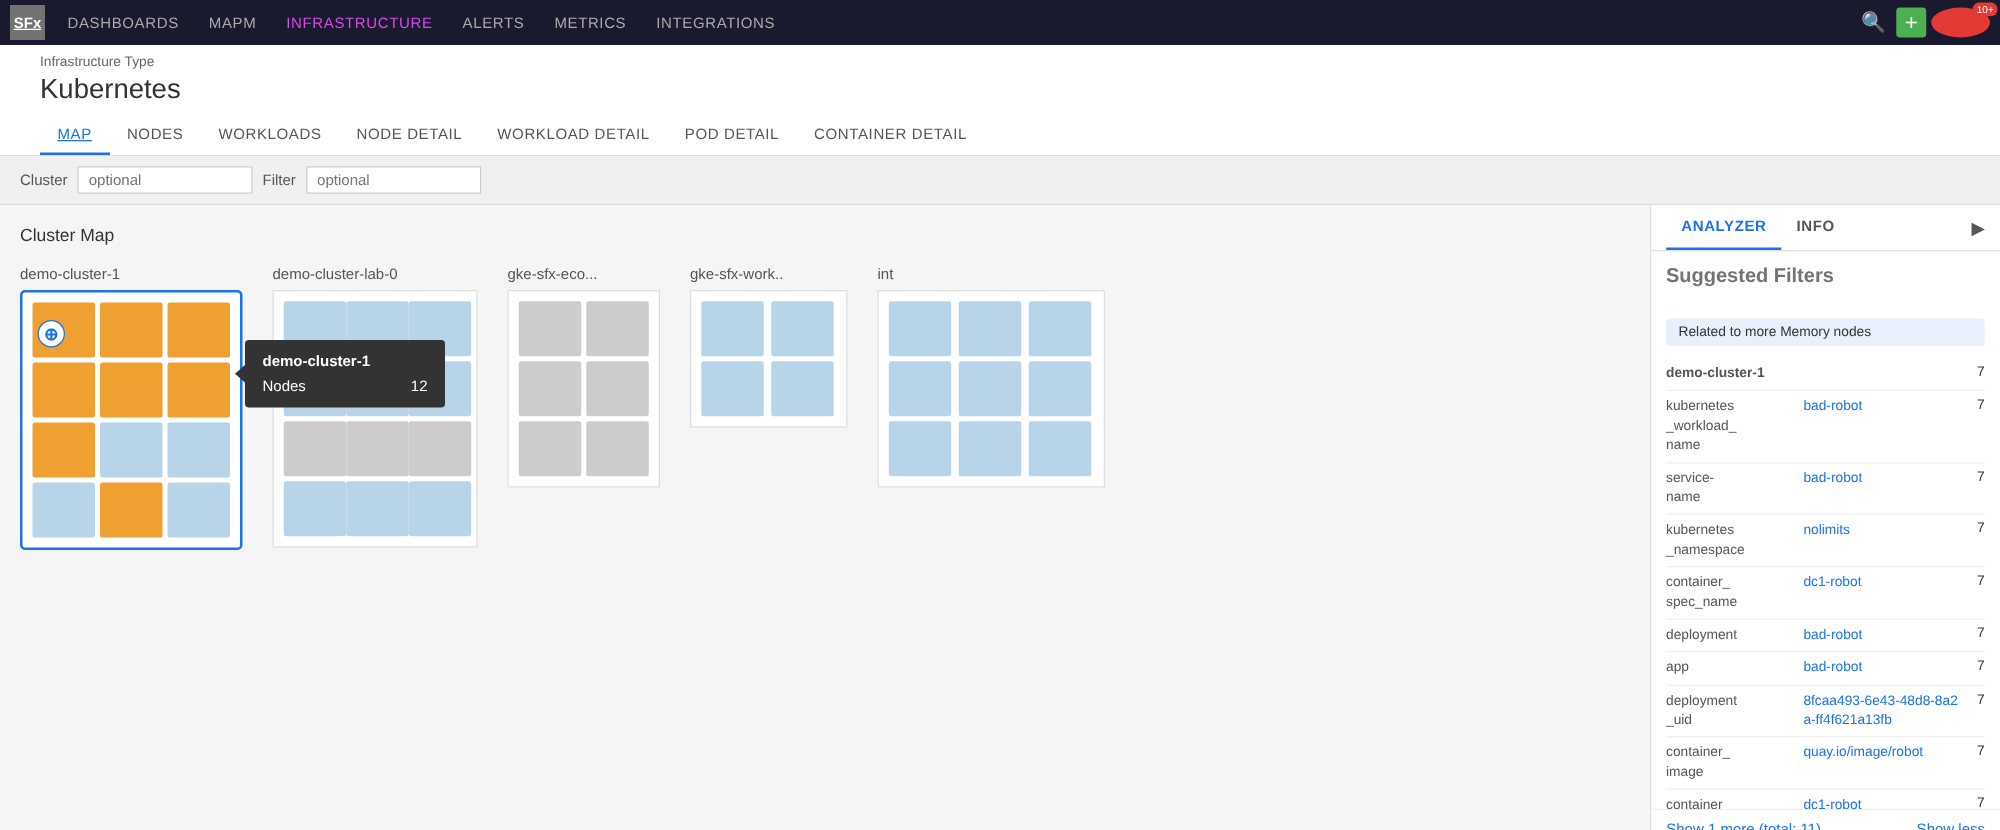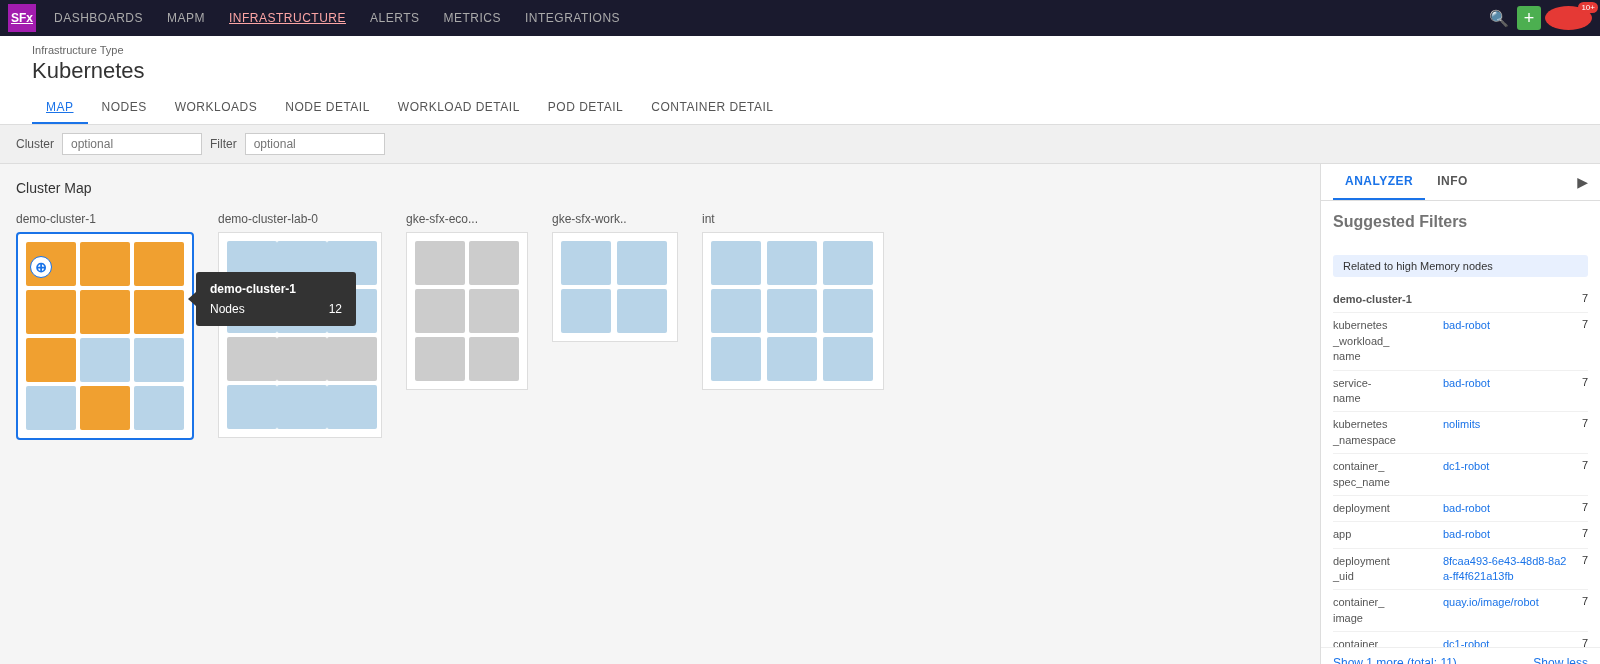--- a/index.html
+++ b/index.html
@@ -9,21 +9,21 @@
     .top-nav {
       background: #1a1a2e;
       display: flex;
       align-items: center;
       height: 36px;
       padding: 0 8px;
       gap: 4px;
     }
     .nav-logo {
       width: 28px; height: 28px;
-      background: #a21caf;
+      background: #737373;
       display: flex; align-items: center; justify-content: center;
       color: white; font-weight: bold; font-size: 12px;
       margin-right: 4px;
       text-decoration: underline;
     }
     .nav-item {
       color: #aaa;
       font-size: 12px;
       padding: 4px 10px;
       cursor: pointer;
@@ -306,21 +306,21 @@
       position: relative;
     }
   </style>
 </head>
 <body>
 
 <nav class="top-nav">
   <div class="nav-logo">SFx</div>
   <div class="nav-item">DASHBOARDS</div>
   <div class="nav-item">µAPM</div>
-  <div class="nav-item" style="color:#fca5a5;text-decoration:underline;">INFRASTRUCTURE</div>
+  <div class="nav-item" style="color:#d946ef;">INFRASTRUCTURE</div>
   <div class="nav-item">ALERTS</div>
   <div class="nav-item">METRICS</div>
   <div class="nav-item">INTEGRATIONS</div>
   <div class="nav-spacer"></div>
   <button class="nav-icon-btn">🔍</button>
   <button class="nav-plus-btn">+</button>
   <div class="nav-avatar">
     <span style="font-size:9px;"></span>
     <span class="nav-avatar-badge">10+</span>
   </div>
@@ -441,21 +441,21 @@
   </div>
 
   <div class="right-panel">
     <div class="panel-tabs">
       <div class="panel-tab active">ANALYZER</div>
       <div class="panel-tab">INFO</div>
       <button class="panel-collapse-btn">▶</button>
     </div>
     <div class="panel-content">
       <div class="suggested-filters-title">Suggested Filters</div>
-      <span class="related-badge">Related to high Memory nodes</span>
+      <span class="related-badge">Related to more Memory nodes</span>
 
       <div class="filter-row">
         <span class="filter-key" style="font-weight:600;">demo-cluster-1</span>
         <span class="filter-val"></span>
         <span class="filter-count">7</span>
       </div>
 
       <div class="filter-row">
         <span class="filter-key" style="white-space:pre-line;">kubernetes
 _workload_

